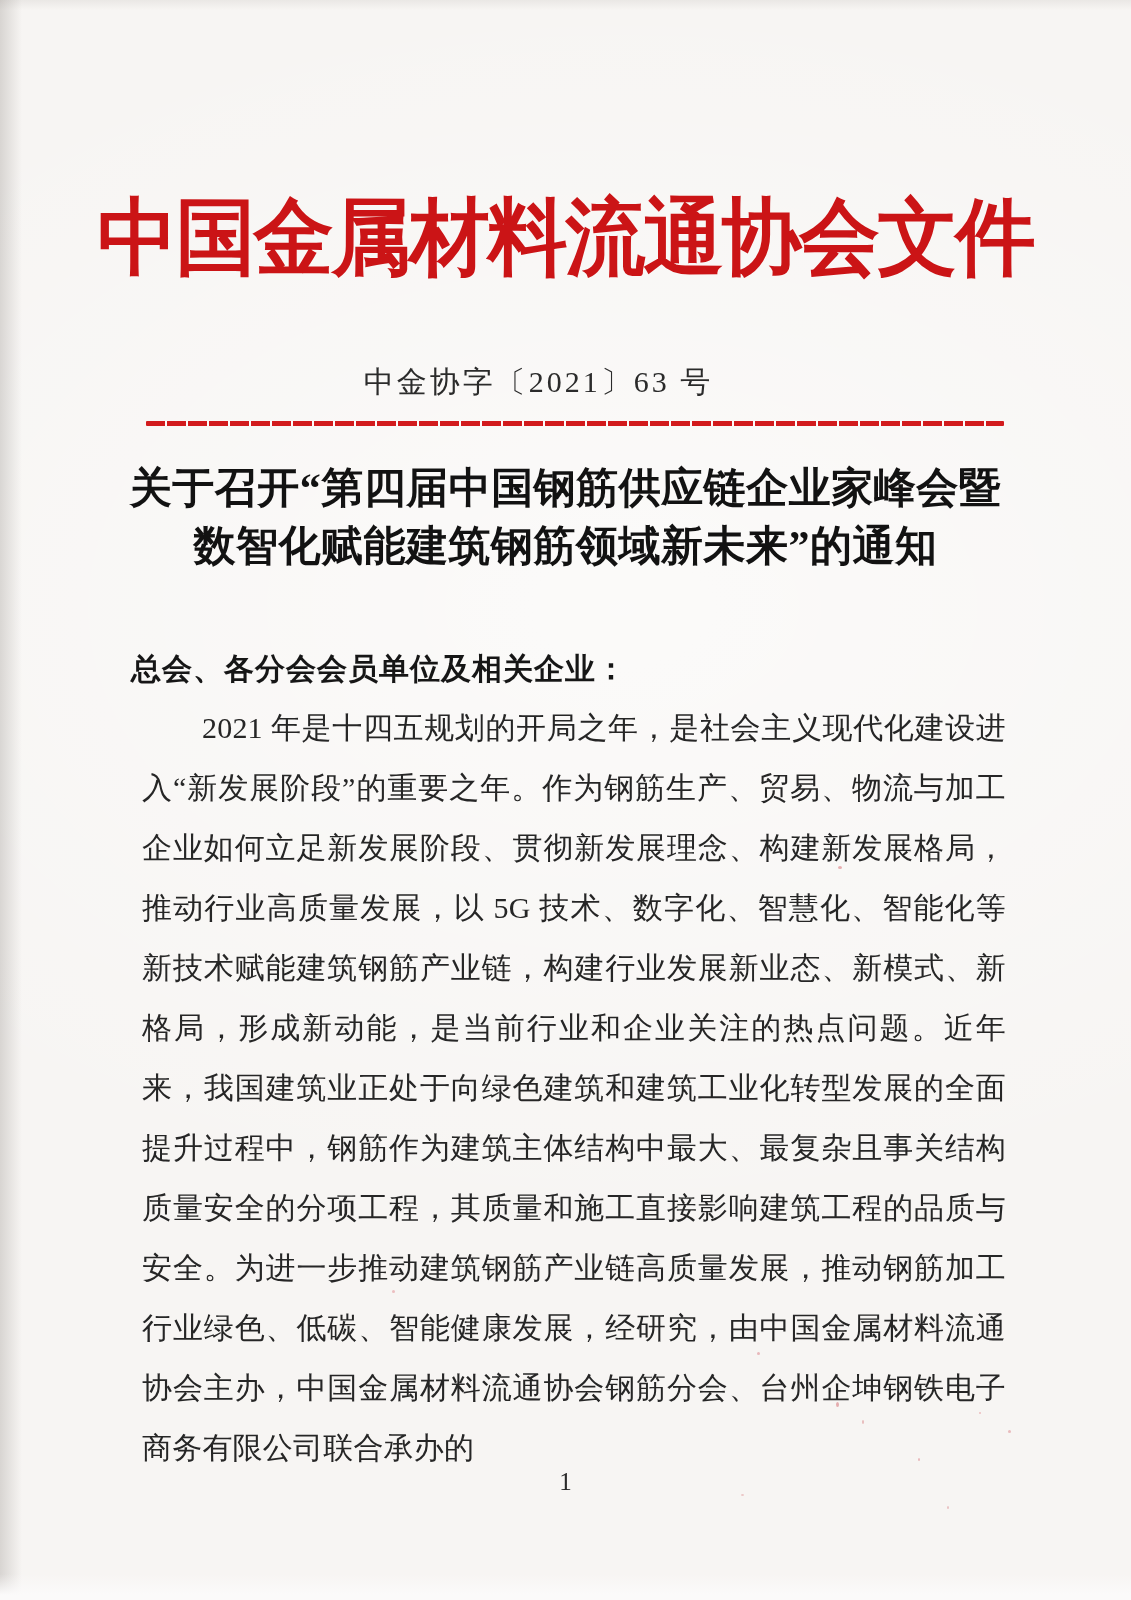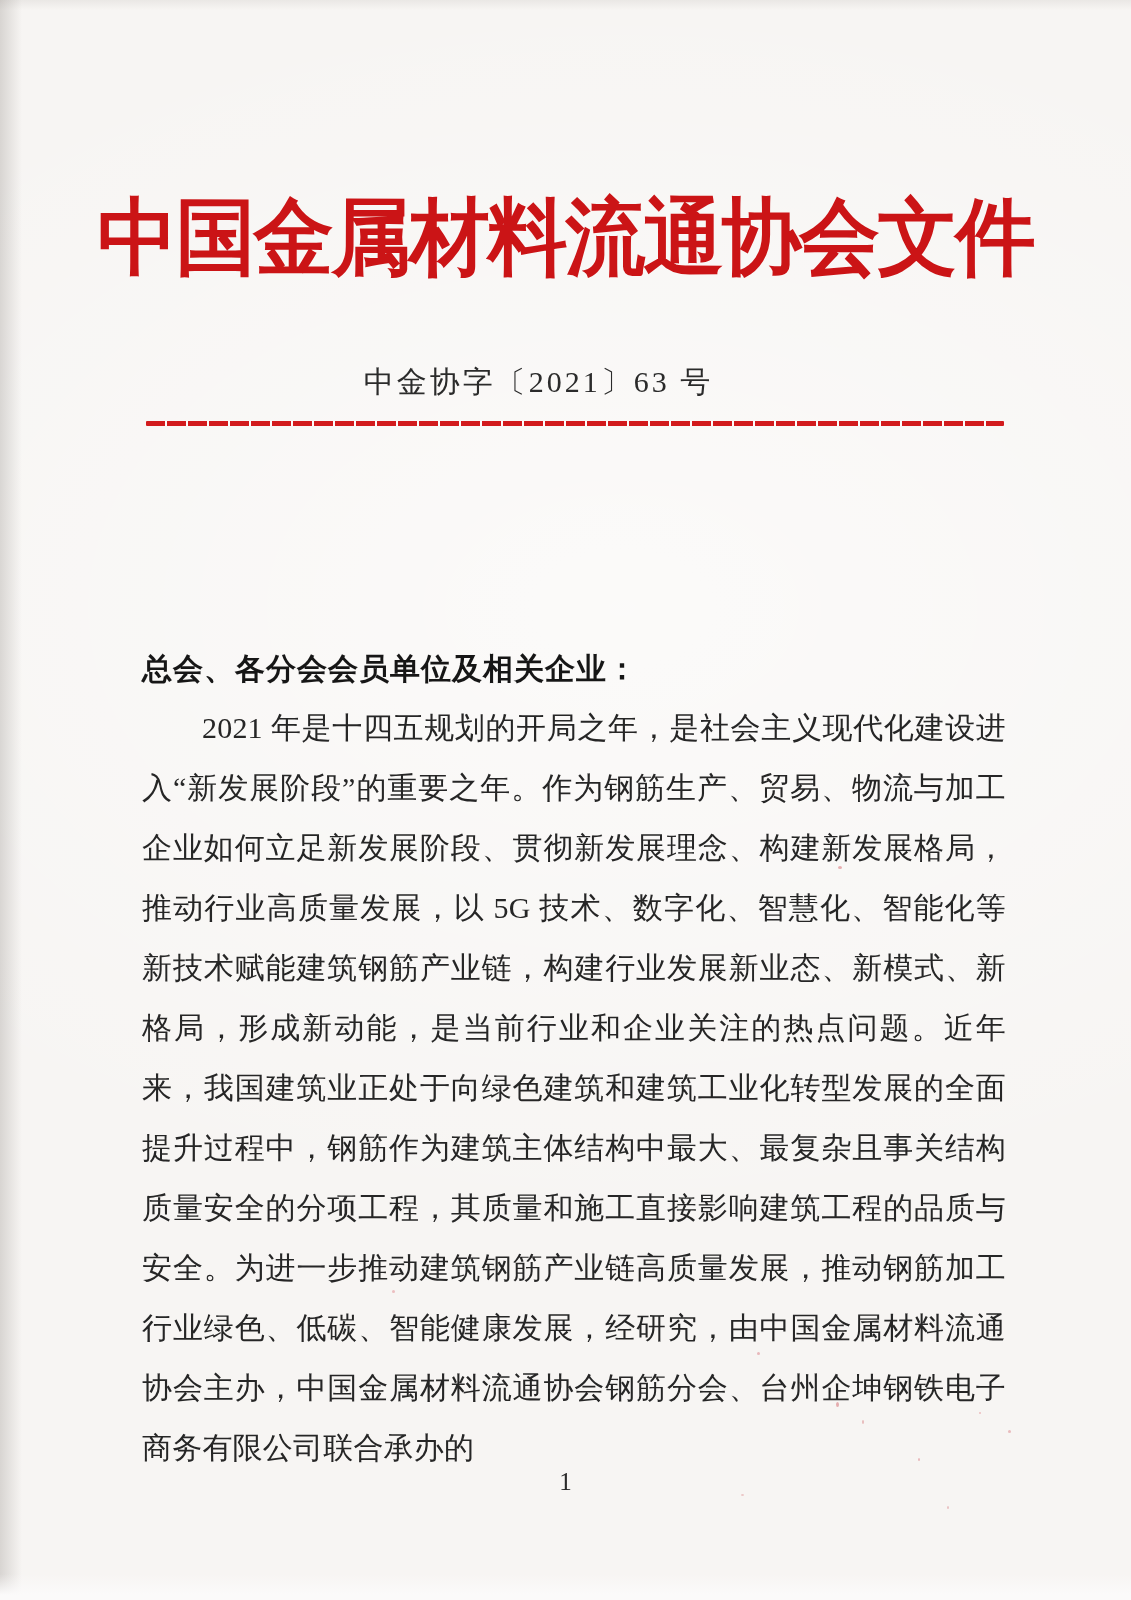--- a/index.html
+++ b/index.html
@@ -68,21 +68,21 @@
   .notice-title{
     position:absolute;top:459px;left:0;width:1131px;
     text-align:center;
     font-size:42px;
     font-weight:700;
     line-height:58px;
     color:#121212;
     letter-spacing:0.5px;
   }
   .salutation{
-    position:absolute;top:649px;left:142px;
+    position:absolute;top:649px;left:131px;
     font-family:"Liberation Sans","DejaVu Sans",sans-serif;
     font-size:30px;
     font-weight:700;
     letter-spacing:1px;
     color:#161616;
   }
   .body-text{
     position:absolute;top:698px;left:142px;
     width:864px;
     font-size:30px;
@@ -107,20 +107,22 @@
 <div class="scan-shade-left"></div>
 <div class="scan-shade-bottom"></div>
 
 <h1 class="org-header">中国金属材料流通协会文件</h1>
 
 <div class="doc-number">中金协字〔2021〕63 号</div>
 
 <div class="red-rule"></div>
 
 <div class="notice-title">
+  <div>关于召开“第四届中国钢筋供应链企业家峰会暨</div>
+  <div>数智化赋能建筑钢筋领域新未来”的通知</div>
 </div>
 
 <div class="salutation">总会、各分会会员单位及相关企业：</div>
 
 <p class="body-text">2021 年是十四五规划的开局之年，是社会主义现代化建设进入“新发展阶段”的重要之年。作为钢筋生产、贸易、物流与加工企业如何立足新发展阶段、贯彻新发展理念、构建新发展格局，推动行业高质量发展，以 5G 技术、数字化、智慧化、智能化等新技术赋能建筑钢筋产业链，构建行业发展新业态、新模式、新格局，形成新动能，是当前行业和企业关注的热点问题。近年来，我国建筑业正处于向绿色建筑和建筑工业化转型发展的全面提升过程中，钢筋作为建筑主体结构中最大、最复杂且事关结构质量安全的分项工程，其质量和施工直接影响建筑工程的品质与安全。为进一步推动建筑钢筋产业链高质量发展，推动钢筋加工行业绿色、低碳、智能健康发展，经研究，由中国金属材料流通协会主办，中国金属材料流通协会钢筋分会、台州企坤钢铁电子商务有限公司联合承办的</p>
 
 <div class="page-number">1</div>
 
 <div class="speck" style="left:838px;top:866px;width:4px;height:3px;background:#e08f92;opacity:.7"></div>
 <div class="speck" style="left:392px;top:1290px;width:3px;height:3px;background:#e49a9c;opacity:.6"></div>

